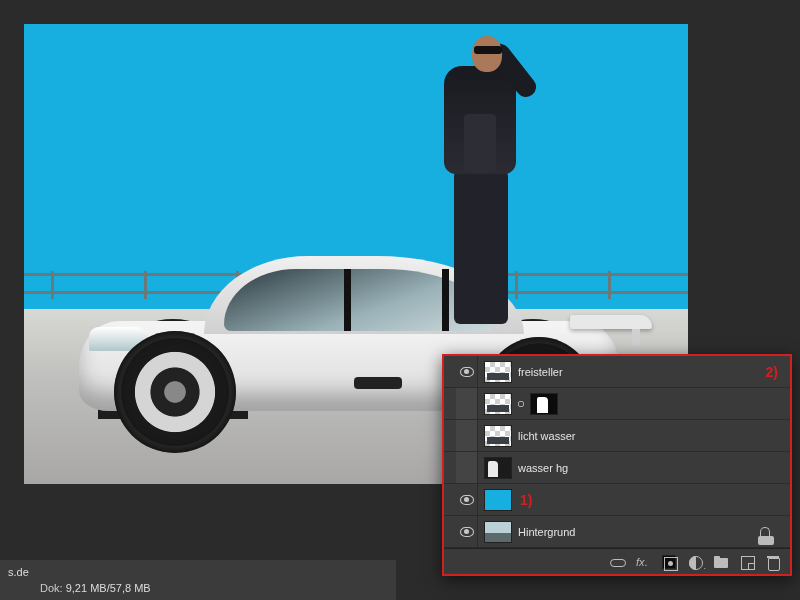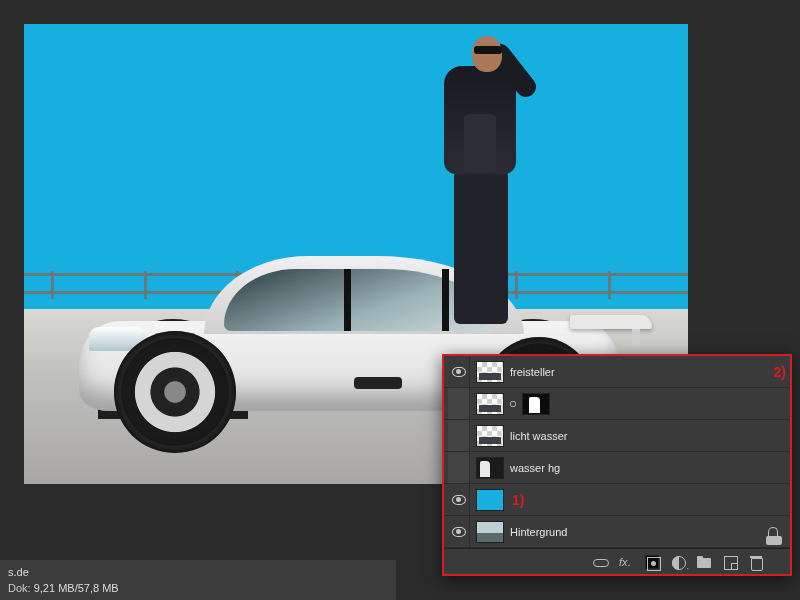--- a/index.html
+++ b/index.html
@@ -108,36 +108,36 @@
 
   
   .status-bar {
     position:absolute; left:0; bottom:0;
     width: 396px; height:40px;
     background: rgba(80,80,80,.45);
     padding: 4px 8px;
     font-size: 11px;
   }
   .status-bar .row { line-height:16px; color:#ddd; }
-  .sb-label { color:#ccc; }
+  .sb-label { color:#ccc;margin-left:32px; }
 
   
   .layers-panel {
     position:absolute;
     right: 8px; bottom: 24px;
     width: 350px;
     background: #3a3a3a;
     border: 2px solid #d22020;
     box-shadow: 0 4px 16px rgba(0,0,0,.6);
   }
   .layer-row {
     display:flex; align-items:center;
     height: 32px;
     border-bottom: 1px solid #2b2b2b;
-    padding: 0 4px;
+    padding: 0 12px;
     gap: 6px;
   }
   .vis-col {
     width: 22px; height:100%;
     display:flex; align-items:center; justify-content:center;
     border-right:1px solid #2b2b2b;
   }
   .vis-col.hidden { background:#444; }
   .eye {
     width: 14px; height: 10px;
@@ -175,21 +175,21 @@
   .annot { color:#d22020; font-weight:bold; font-size:14px; margin-left:2px; }
   .lock {
     width:10px; height:10px; border:1.5px solid #bbb; border-bottom:none;
     border-radius:6px 6px 0 0; position:relative; margin-right:8px;
   }
   .lock::after{ content:''; position:absolute; left:-3px; top:8px; width:16px; height:9px; background:#bbb; border-radius:2px;}
 
   .panel-footer {
     height: 26px;
     display:flex; align-items:center; justify-content:flex-end;
-    gap:12px; padding: 0 27px;
+    gap:12px; padding: 0 10px;
     border-top:1px solid #222;
     color:#bcbcbc;
   }
   .ficon { width:14px; height:14px; position:relative; display:inline-block; }
   .ficon.link::before{content:'';position:absolute;left:0;top:4px;width:14px;height:6px;border:1.4px solid #bcbcbc;border-radius:4px;}
   .ficon.fx{ font-style:italic; font-size:11px; line-height:14px; }
   .ficon.fx::after{content:'.'; font-style:normal;}
   .ficon.mask::before{content:'';position:absolute;left:1px;top:1px;width:12px;height:12px;border:1.4px solid #bcbcbc;}
   .ficon.mask::after{content:'';position:absolute;left:5px;top:5px;width:5px;height:5px;background:#bcbcbc;border-radius:50%;}
   .ficon.adj::before{content:'';position:absolute;left:1px;top:1px;width:12px;height:12px;border:1.4px solid #bcbcbc;border-radius:50%;}

